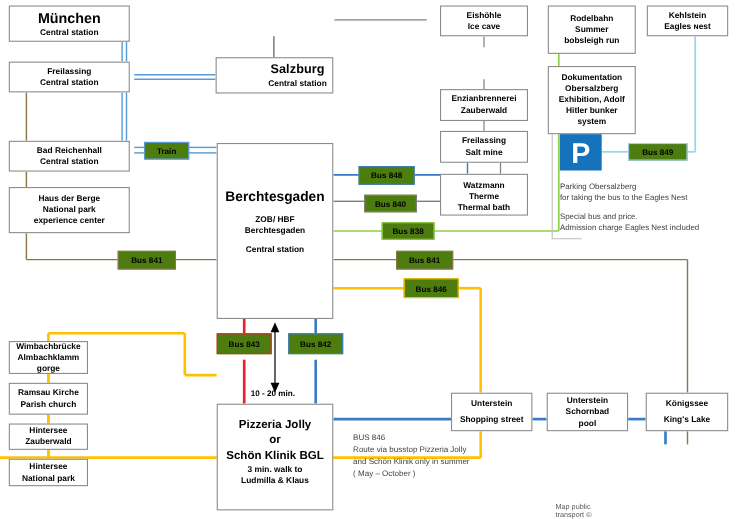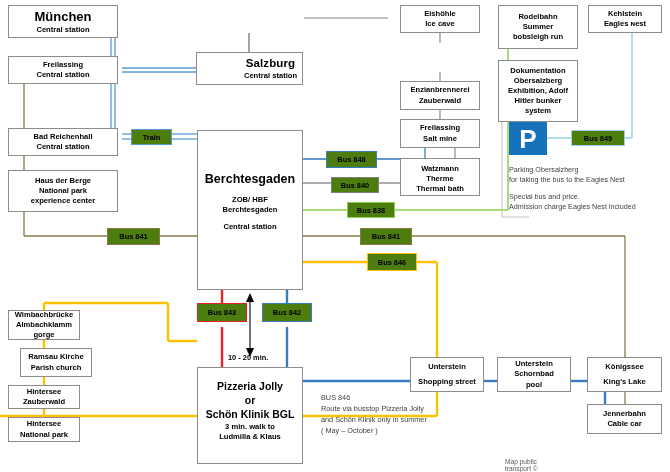--- a/index.html
+++ b/index.html
@@ -206,21 +206,21 @@
     <div class="t1">Haus  der Berge</div>
     <div class="t2">National park</div>
     <div class="t3">experience center</div>
   </div>
 
   <div class="node" style="left:8px;top:310px;width:72px;height:30px;">
     <div class="t1">Wimbachbrücke</div>
     <div class="t2">Almbachklamm</div>
     <div class="t3">gorge</div>
   </div>
-  <div class="node" style="left:20px;top:348px;width:72px;height:29px;">
+  <div class="node" style="left:8px;top:348px;width:72px;height:29px;">
     <div class="t1">Ramsau  Kirche</div>
     <div class="t2">Parish church</div>
   </div>
   <div class="node" style="left:8px;top:385px;width:72px;height:24px;">
     <div class="t1">Hintersee</div>
     <div class="t2">Zauberwald</div>
   </div>
   <div class="node" style="left:8px;top:417px;width:72px;height:25px;">
     <div class="t1">Hintersee</div>
     <div class="t2">National park</div>
@@ -287,24 +287,20 @@
     <div class="t2 sub">Shopping  street</div>
   </div>
   <div class="node" style="left:497px;top:357px;width:74px;height:35px;">
     <div class="t1">Unterstein</div>
     <div class="t2">Schornbad</div>
     <div class="t3">pool</div>
   </div>
   <div class="node" style="left:587px;top:357px;width:75px;height:35px;">
     <div class="t1">Königssee</div>
     <div class="t2 sub">Kingʹs  Lake</div>
-  </div>
-  <div class="node" style="left:587px;top:404px;width:75px;height:30px;">
-    <div class="t1">Jennerbahn</div>
-    <div class="t2">Cable car</div>
   </div>
 
   <div class="buslabel train" style="left:131px;top:129px;width:41px;height:16px;">Train</div>
   <div class="buslabel blue" style="left:326px;top:151px;width:51px;height:17px;">Bus 848</div>
   <div class="buslabel gray" style="left:331px;top:177px;width:48px;height:16px;">Bus 840</div>
   <div class="buslabel green" style="left:347px;top:202px;width:48px;height:16px;">Bus 838</div>
   <div class="buslabel brown" style="left:107px;top:228px;width:53px;height:17px;">Bus 841</div>
   <div class="buslabel brown" style="left:360px;top:228px;width:52px;height:17px;">Bus 841</div>
   <div class="buslabel yellow" style="left:367px;top:253px;width:50px;height:18px;">Bus 846</div>
   <div class="buslabel red" style="left:197px;top:303px;width:50px;height:19px;">Bus 843</div>

